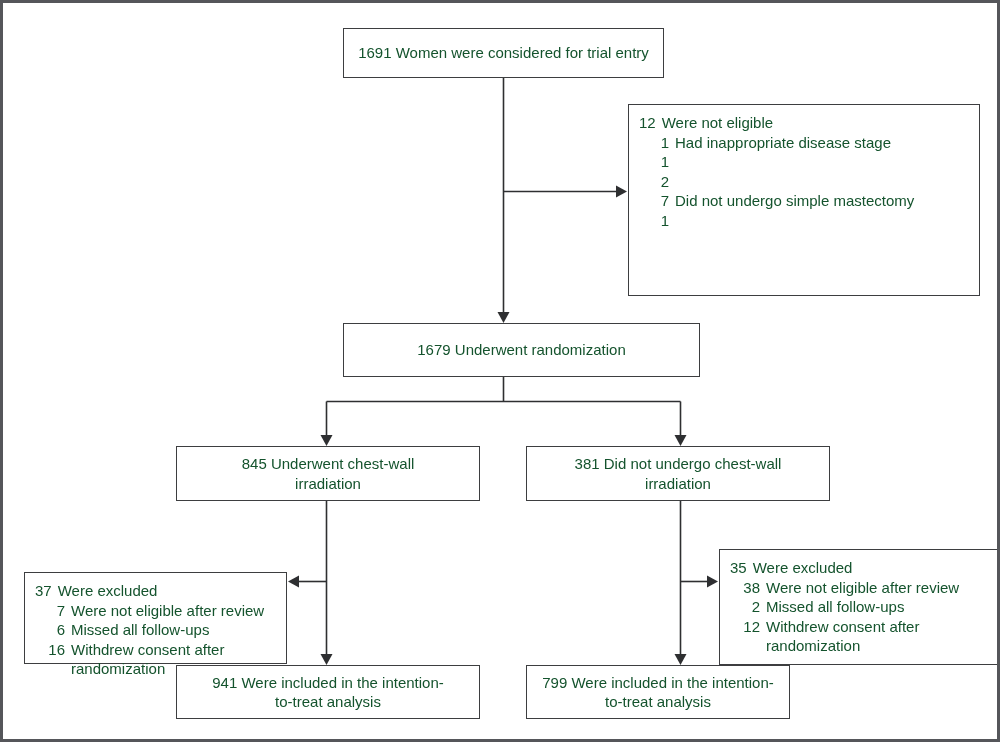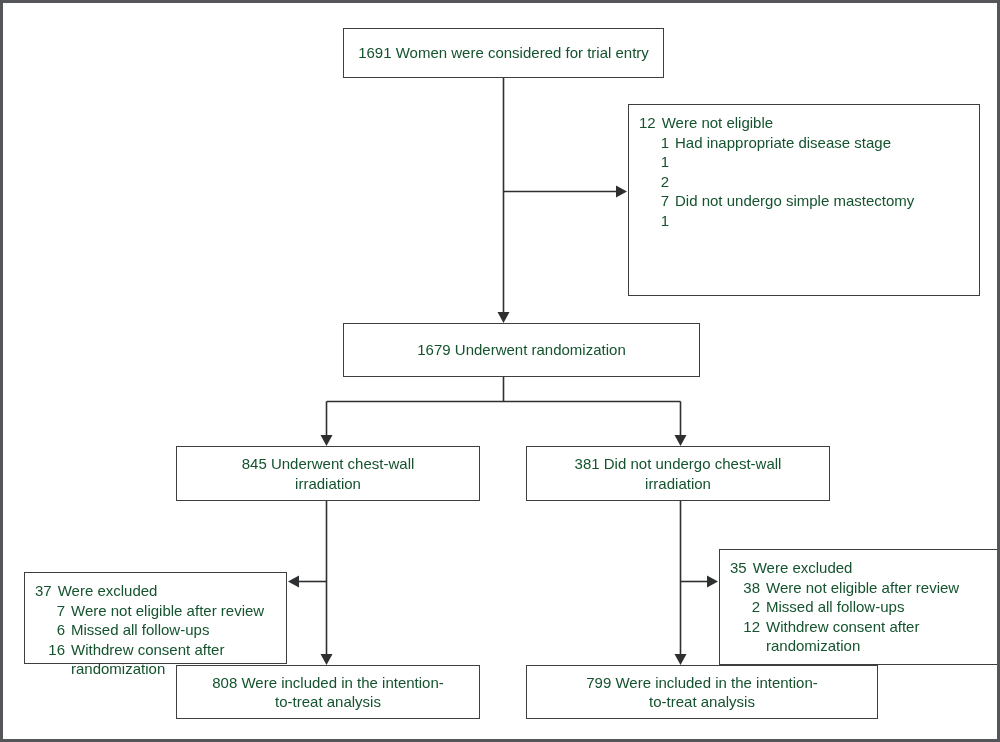--- a/index.html
+++ b/index.html
@@ -174,22 +174,22 @@
       <span class="itext">Missed all follow-ups</span>
     </div>
     <div class="lrow">
       <span class="inum">12</span>
       <span class="itext">Withdrew consent after
 randomization</span>
     </div>
   </div>
 
   <div class="box center" style="left:173px; top:662px; width:304px; height:54px;">
-    <span>808 Were included in the intention-
+    <span>941 Were included in the intention-
 to-treat analysis</span>
   </div>
 
-  <div class="box center" style="left:523px; top:662px; width:352px; height:54px;">
+  <div class="box center" style="left:523px; top:662px; width:264px; height:54px;">
     <span>799 Were included in the intention-
 to-treat analysis</span>
   </div>
 
 </div>
 
 </body></html>

